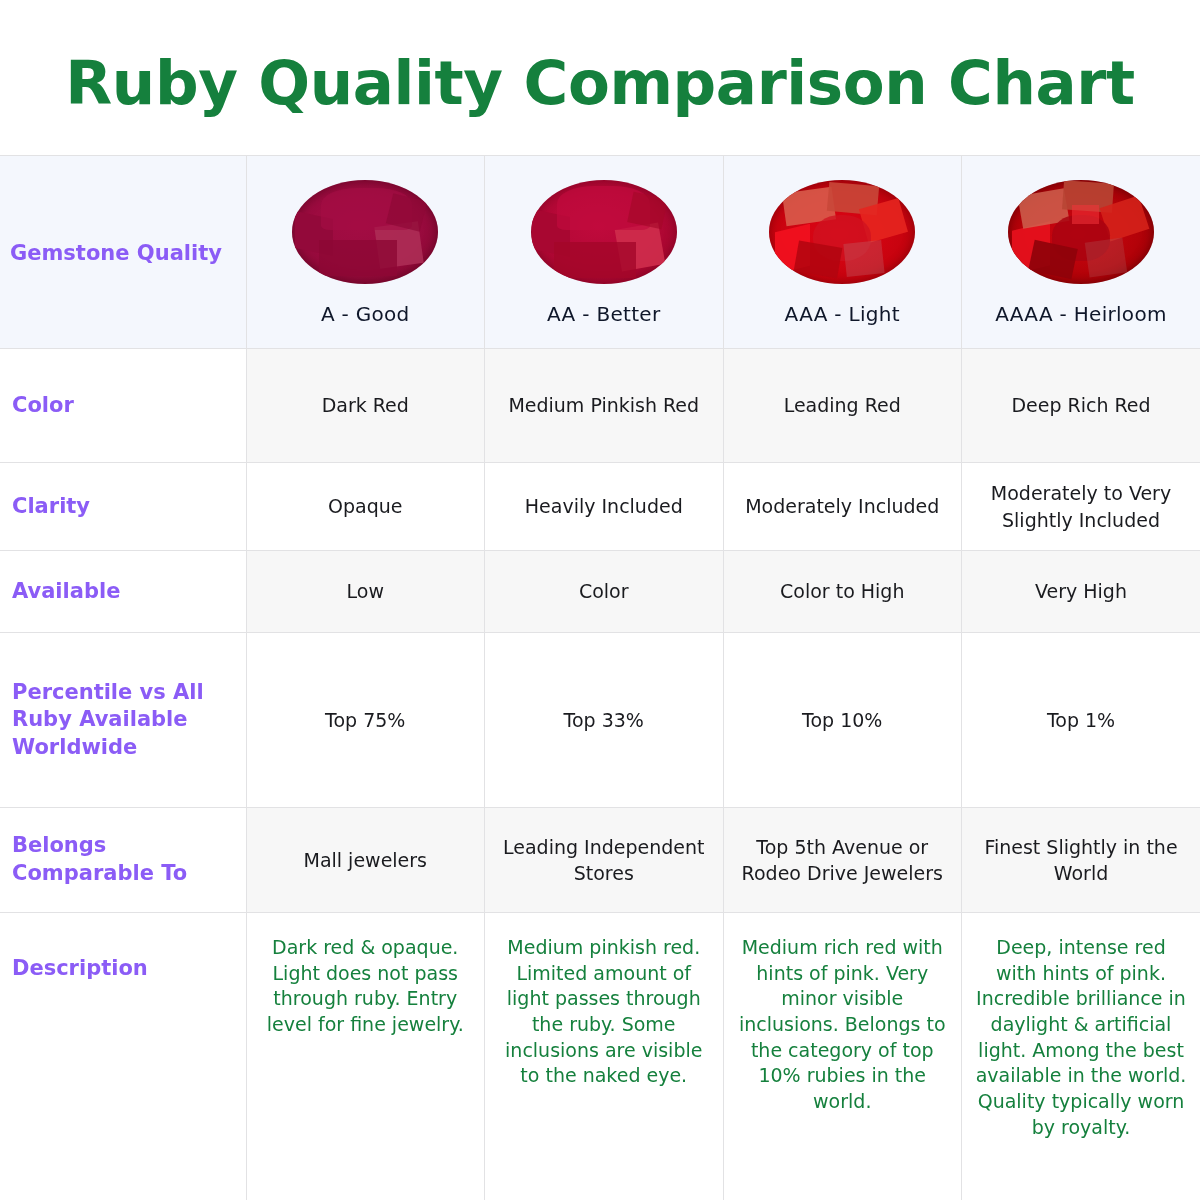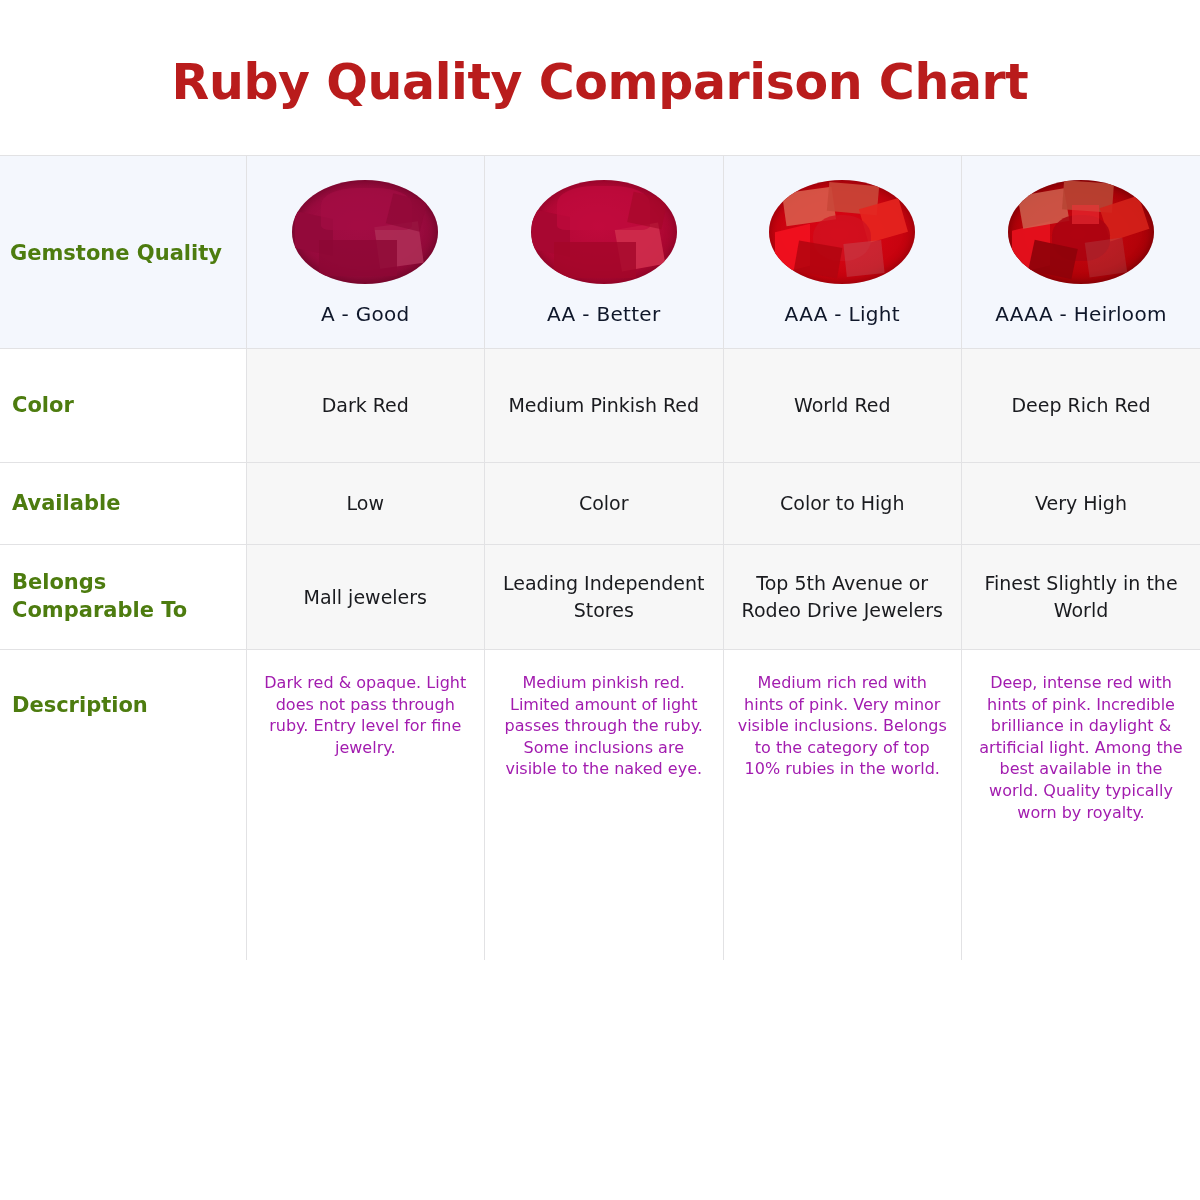--- a/index.html
+++ b/index.html
@@ -21,23 +21,23 @@
 
   
   .title-bar {
     height: 155px;
     display: flex;
     align-items: center;
     justify-content: center;
     background: #ffffff;
   }
   .chart-title {
-    font-size: 49px;
+    font-size: 61px;
     font-weight: 700;
-    color: #b91c1c;
+    color: #15803d;
     letter-spacing: -0.4px;
     text-align: center;
     line-height: 1;
     padding-top: 10px;
   }
 
   
   .cmp-table {
     width: 1200px;
     border-collapse: collapse;
@@ -50,21 +50,21 @@
     border-top: 1px solid #e2e2e4;
     border-right: 1px solid #e2e2e4;
     vertical-align: middle;
     padding: 17px 12px;
   }
   .cmp-table tr td:last-child { border-right: none; }
 
   .row-label {
     font-size: 21px;
     font-weight: 700;
-    color: #4d7c0f;
+    color: #8b5cf6;
     text-align: left;
     padding-left: 32px;
     padding-right: 14px;
     line-height: 1.32;
     background: #ffffff;
     border-right: 1px solid #e2e2e4;
   }
 
   .cell {
     font-size: 19px;
@@ -190,23 +190,23 @@
   
   .r-color td      { height: 114px; }
   .r-clarity td    { height: 82px; }
   .r-brill td      { height: 82px; }
   .r-pct td        { height: 175px; }
   .r-qct td        { height: 105px; }
   .r-desc td       { height: 310px; vertical-align: top; padding-top: 22px; }
   .r-desc td.row-label { vertical-align: top; padding-top: 42px; }
 
   .desc-text {
-    font-size: 16px;
+    font-size: 19px;
     line-height: 1.35;
-    color: #a21caf;
+    color: #15803d;
     text-align: center;
   }
 </style>
 </head>
 <body>
 
 <div class="page">
 
   <div class="title-bar">
     <h1 class="chart-title">Ruby Quality Comparison Chart</h1>
@@ -288,33 +288,47 @@
             </div>
             <div class="gem-label">AAAA - Heirloom</div>
           </div>
         </td>
       </tr>
 
       <tr class="gray r-color">
         <td class="row-label">Color</td>
         <td class="cell">Dark Red</td>
         <td class="cell">Medium Pinkish Red</td>
-        <td class="cell">World Red</td>
+        <td class="cell">Leading Red</td>
         <td class="cell">Deep Rich Red</td>
       </tr>
 
+      <tr class="white r-clarity">
+        <td class="row-label">Clarity</td>
+        <td class="cell">Opaque</td>
+        <td class="cell">Heavily Included</td>
+        <td class="cell">Moderately Included</td>
+        <td class="cell">Moderately to Very Slightly Included</td>
+      </tr>
 
       <tr class="gray r-brill">
         <td class="row-label">Available</td>
         <td class="cell">Low</td>
         <td class="cell">Color</td>
         <td class="cell">Color to High</td>
         <td class="cell">Very High</td>
       </tr>
 
+      <tr class="white r-pct">
+        <td class="row-label">Percentile vs All Ruby Available Worldwide</td>
+        <td class="cell">Top 75%</td>
+        <td class="cell">Top 33%</td>
+        <td class="cell">Top 10%</td>
+        <td class="cell">Top 1%</td>
+      </tr>
 
       <tr class="gray r-qct">
         <td class="row-label">Belongs Comparable To</td>
         <td class="cell">Mall jewelers</td>
         <td class="cell">Leading Independent Stores</td>
         <td class="cell">Top 5th Avenue or Rodeo Drive Jewelers</td>
         <td class="cell">Finest Slightly in the World</td>
       </tr>
 
       <tr class="white r-desc">

